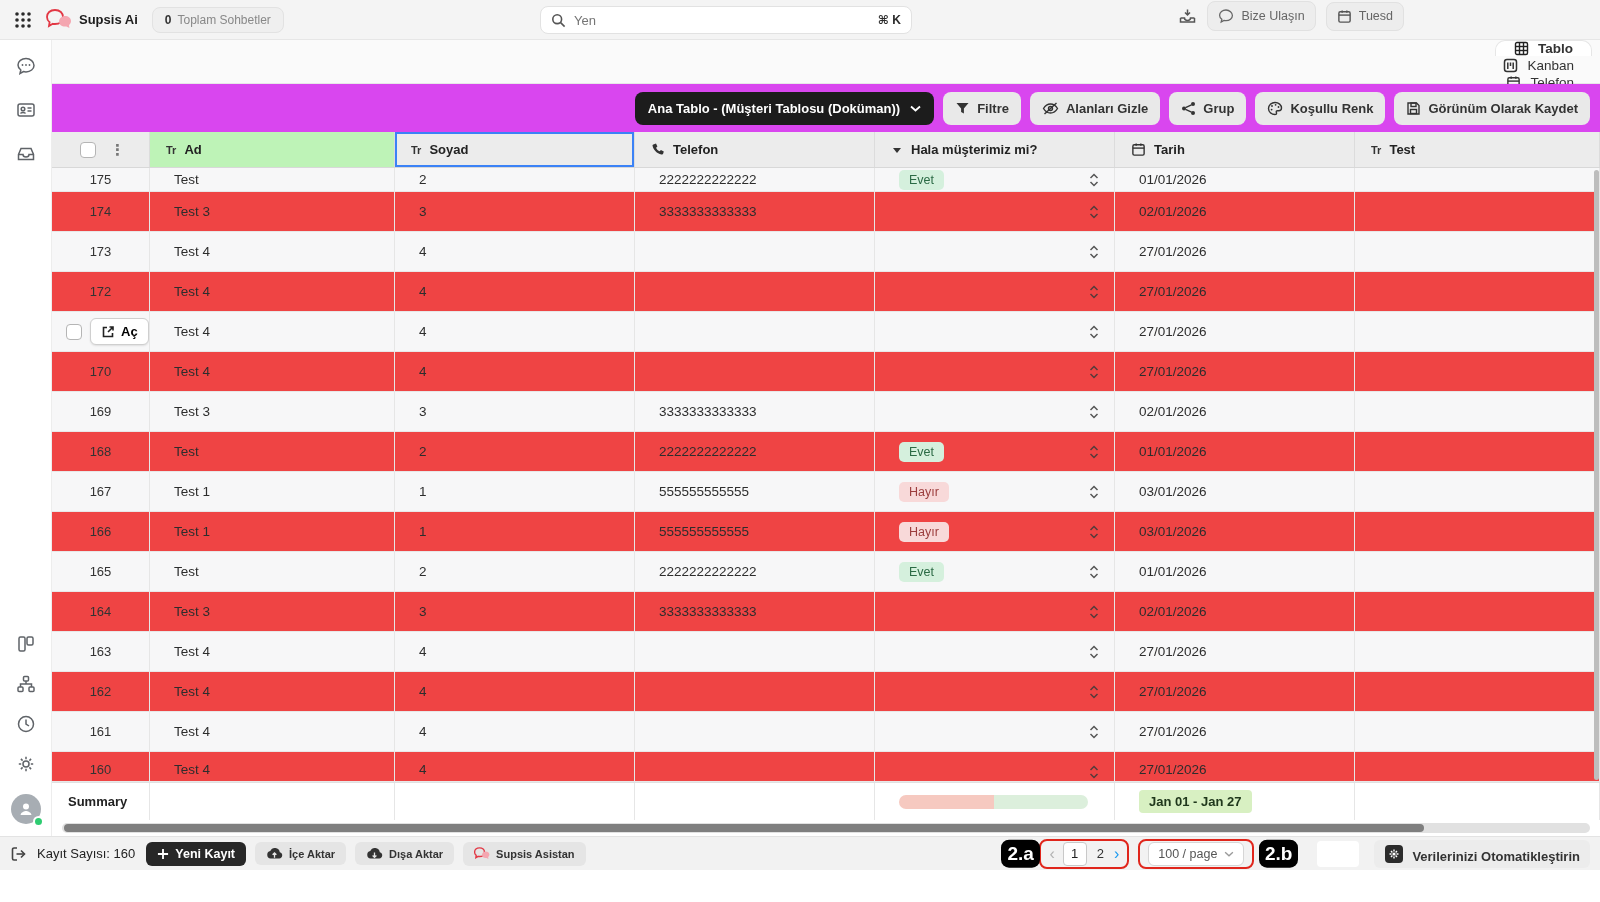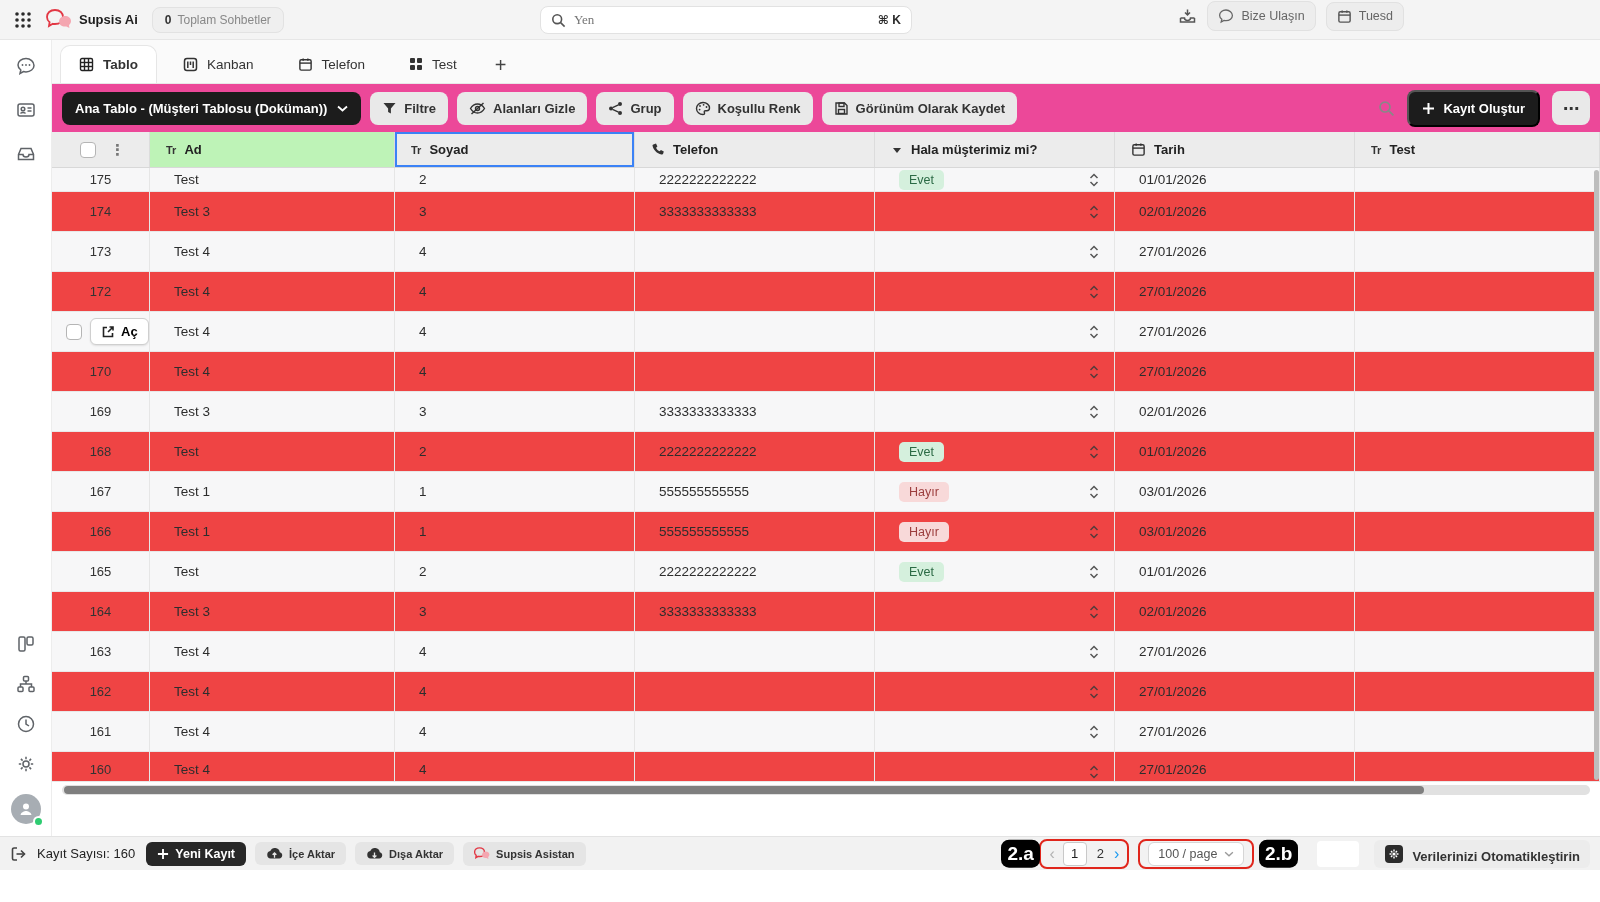--- a/index.html
+++ b/index.html
@@ -12,21 +12,21 @@
     display:flex; align-items:center; padding:0 14px; gap:14px; position:relative; z-index:30; }
   .icon-btn { display:inline-flex; align-items:center; justify-content:center; cursor:pointer; }
   .brand { display:flex; align-items:center; gap:7px; }
   .brand-name { font-size:13px; font-weight:800; color:#1c1c1c; }
   .chats-pill { background:#efefef; border:1px solid #e2e2e2; border-radius:8px; padding:5px 12px;
     font-size:12px; color:#888; display:flex; gap:6px; align-items:center; }
   .chats-pill b { color:#333; }
   .searchbox { position:absolute; left:540px; top:6px; width:372px; height:28px; background:#fff;
     border:1px solid #e2e2e2; border-radius:8px; display:flex; align-items:center; padding:0 10px; gap:8px; }
   .searchbox input { flex:1; border:none; outline:none; background:transparent; font-size:13px; color:#777;
-    font-family:Liberation Serif, serif; }
+    font-family:Liberation Sans, sans-serif; }
   .kbd { font-weight:700; font-size:12px; color:#2b2b2b; }
   .top-right { position:absolute; right:196px; top:0; height:32px; display:flex; align-items:center; gap:10px; }
   .flat-btn { background:#ededed; border:1px solid #e1e1e1; border-radius:8px; padding:6px 10px;
     font-size:12.5px; color:#666; display:flex; gap:7px; align-items:center; white-space:nowrap; cursor:pointer; }
   .tooltip { position:absolute; right:10px; top:5px; width:184px; background:var(--tooltip,#1e9cf2);
     color:#fff; border-radius:6px; padding:8px 10px; font-size:11.5px; line-height:1.55;
     box-shadow:0 2px 8px rgba(0,0,0,.28); z-index:60; }
 
   
   .mid { display:flex; height:796px; }
@@ -36,29 +36,29 @@
   .avatar-wrap { position:relative; }
   .avatar { width:30px; height:30px; border-radius:50%; background:#a7adb3; display:flex;
     align-items:center; justify-content:center; }
   .status-dot { position:absolute; right:-3px; bottom:-3px; width:11px; height:11px;
     background:#2ecc71; border:2px solid #fff; border-radius:50%; }
 
   .content { width:1548px; display:flex; flex-direction:column; background:#fff; position:relative; }
 
   
   .tabbar { height:44px; background:#fafafa; border-bottom:1px solid #e8e8e8; display:flex;
-    align-items:flex-end; padding:0 8px; gap:8px; }
+    align-items:flex-end; padding:0 8px; gap:2px;flex-direction:column; }
   .tab { display:flex; align-items:center; gap:9px; padding:0 18px; height:38px; font-size:13.5px;
     color:#333; cursor:pointer; }
   .tab.active { background:#fff; border:1px solid #e6e6e6; border-bottom:none;
     border-radius:10px 10px 0 0; font-weight:700; }
   .tab-add { font-size:20px; color:#444; padding:0 12px 6px; cursor:pointer; }
 
   
-  .toolbar { height:48px; background:#ec4899; display:flex; align-items:center; gap:9px; padding:0 10px;justify-content:flex-end; }
+  .toolbar { height:48px; background:#d946ef; display:flex; align-items:center; gap:9px; padding:0 10px;justify-content:flex-end; }
   .view-select { background:#1c1c1c; color:#fff; border-radius:8px; padding:9px 13px; font-size:13px;
     font-weight:700; display:flex; align-items:center; gap:10px; cursor:pointer; white-space:nowrap; }
   .tool-btn { background:#e9e9e9; border-radius:8px; padding:9px 12px; font-size:13px; font-weight:700;
     color:#333; display:flex; gap:7px; align-items:center; cursor:pointer; white-space:nowrap; }
   .toolbar-right { margin-left:auto; display:flex; gap:12px; align-items:center; }
   .create-btn { background:#1c1c1c; color:#fff; border-radius:8px; padding:9px 13px; font-size:13px;
     font-weight:700; display:flex; gap:8px; align-items:center; cursor:pointer; }
   .more-btn { background:#e9e9e9; width:38px; height:34px; border-radius:8px; display:flex;
     align-items:center; justify-content:center; font-weight:700; font-size:16px; color:#333; cursor:pointer; }
 
@@ -371,37 +371,20 @@
       <div class="tool-btn">
         <span>
           <svg width="15" height="15" viewBox="0 0 15 15" fill="none" stroke="#333" stroke-width="1.4">
               <path d="M2 2h8.5L13 4.5V13H2z"></path>
               <rect x="4.5" y="8.5" width="6" height="4"></rect>
               <rect x="5" y="2" width="5" height="3.5"></rect>
             </svg>
         </span>
         <span>Görünüm Olarak Kaydet</span>
       </div>
-      <div class="toolbar-right">
-        <span class="icon-btn">
-          <svg width="17" height="17" viewBox="0 0 15 15" fill="none" stroke="#888" stroke-width="1.5">
-              <circle cx="6.2" cy="6.2" r="4.4"></circle>
-              <line x1="9.6" y1="9.6" x2="13.6" y2="13.6"></line>
-            </svg>
-        </span>
-        <button class="create-btn">
-          <span>
-            <svg width="13" height="13" viewBox="0 0 13 13">
-                <path d="M6.5 1v11M1 6.5h11" stroke="#fff" stroke-width="2"></path>
-              </svg>
-          </span>
-          <span>Kayıt Oluştur</span>
-        </button>
-        <div class="more-btn">⋯</div>
-      </div>
     </div>
 
     <div class="theader grid-cols">
       <div class="hcell c-num">
         <span class="cb"></span>
         <span class="vdots">⋮</span>
       </div>
       <div class="hcell c-ad">
         <span class="tr-ic">Tr</span>
         <span>Ad</span>
@@ -720,20 +703,36 @@
                 <path d="M2.5 8 6 4.5 9.5 8"></path>
                 <path d="M2.5 12 6 15.5 9.5 12"></path>
               </svg>
             </span>
           </div>
           <div class="cell">27/01/2026</div>
           <div class="cell"></div>
         </div>
       </div>
 
+    <div class="summary grid-cols">
+      <div class="scell sum-label">Summary</div>
+      <div class="scell"></div>
+      <div class="scell"></div>
+      <div class="scell"></div>
+      <div class="scell">
+        <div class="progress">
+          <div class="p-pink" style="width: 50%;"></div>
+          <div class="p-green" style="width: 50%;"></div>
+        </div>
+      </div>
+      <div class="scell">
+        <span class="date-badge">Jan 01 - Jan 27</span>
+      </div>
+      <div class="scell"></div>
+    </div>
 
     <div class="hscroll">
       <div class="htrack">
         <div class="hthumb"></div>
       </div>
     </div>
     <div class="vscroll"></div>
   </div>
 </div>
 

